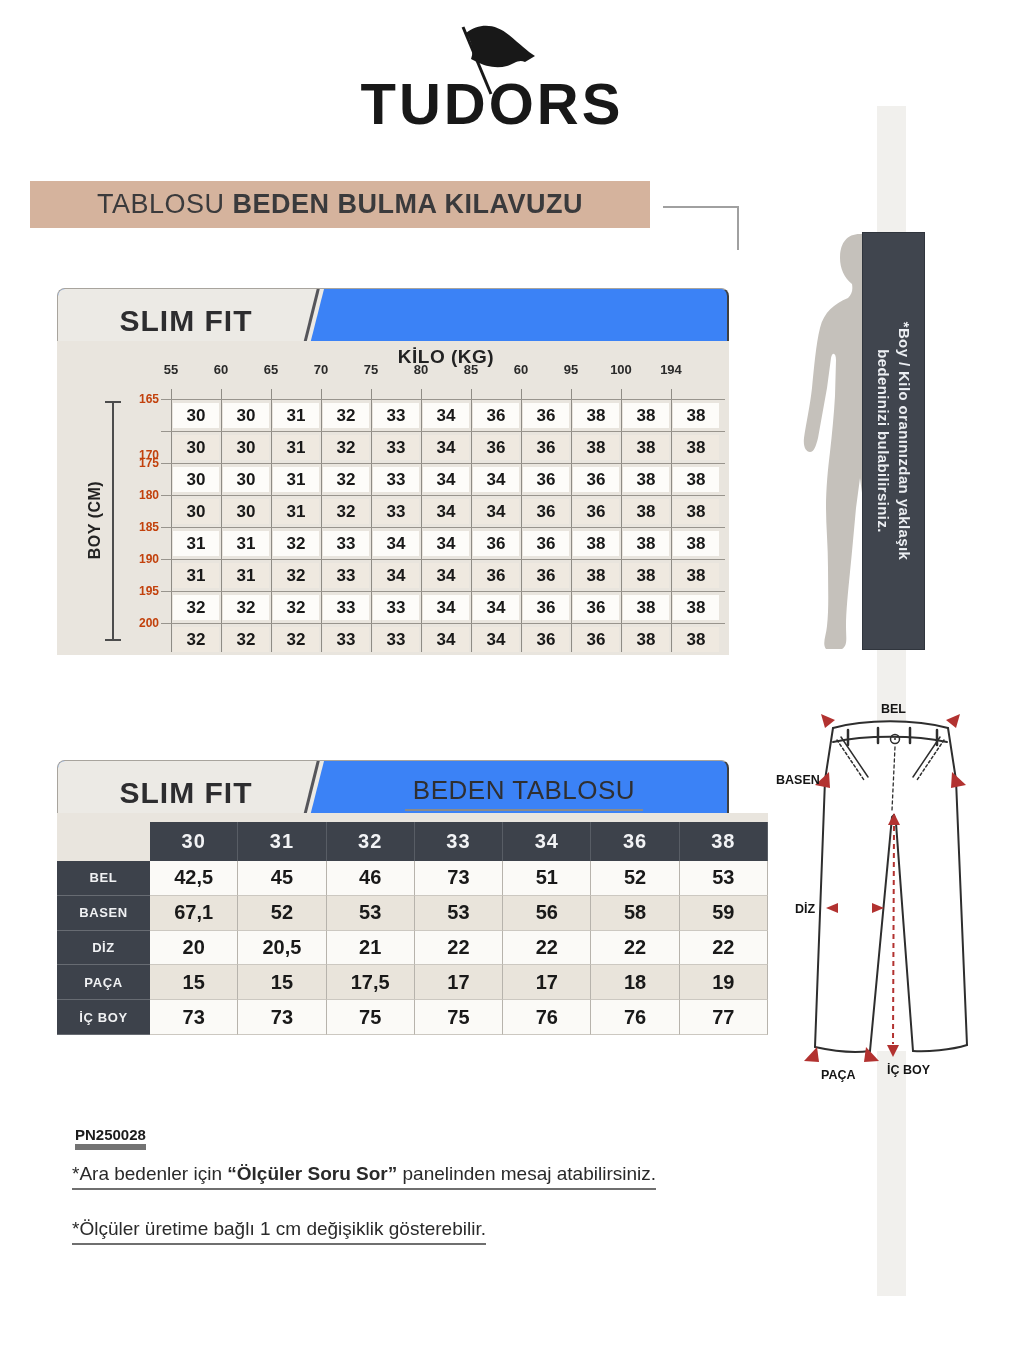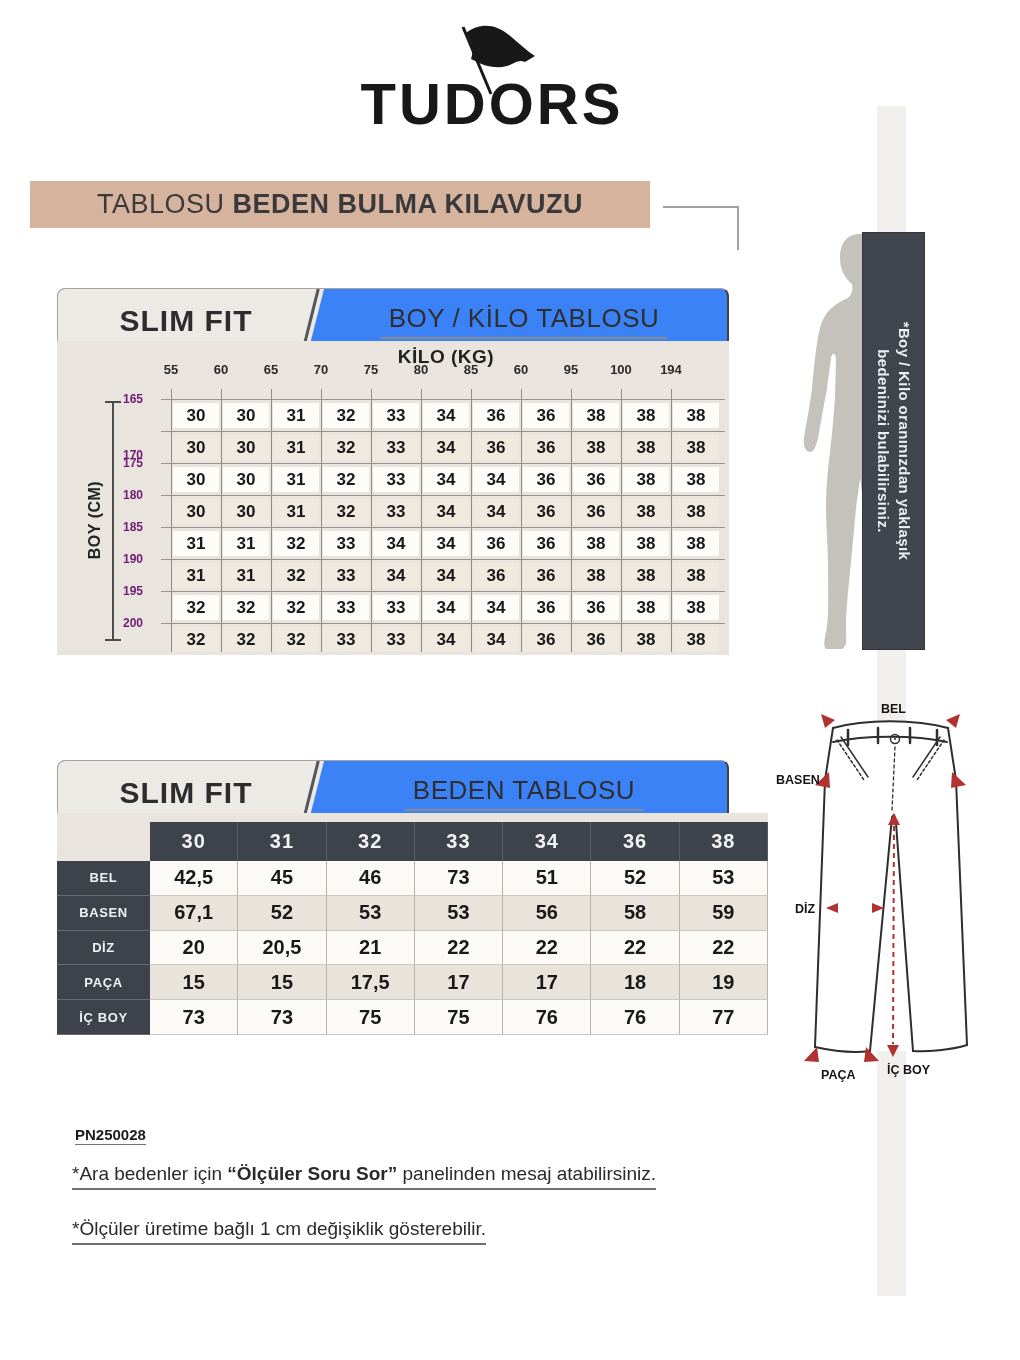--- a/index.html
+++ b/index.html
@@ -50,22 +50,22 @@
   #sec2-header { top:760px; }
 
   
   .sec1-panel { position:absolute; left:57px; top:341px; width:672px; height:314px; background:#e9e5de; }
   .kilo-title { position:absolute; left:189px; top:5px; width:400px; text-align:center;
     font-size:19px; font-weight:bold; color:#222; letter-spacing:.5px; }
   .kg-label { position:absolute; top:21px; width:40px; text-align:center;
     font-size:13px; font-weight:bold; color:#2a2a2a; }
   .grid-vline { position:absolute; top:48px; width:1px; height:263px; background:#8f8c85; }
   .grid-hline { position:absolute; left:104px; width:564px; height:1px; background:#98948d; }
-  .boy-label { position:absolute; left:46px; width:40px; text-align:right;
-    font-size:12px; font-weight:bold; color:#701a75; }
+  .boy-label { position:absolute; left:62px; width:40px; text-align:right;
+    font-size:12px; font-weight:bold; color:#c2410c; }
   .size-cell { position:absolute; width:46px; height:25px; background:#fdfcf9;
     display:flex; align-items:center; justify-content:center;
     font-size:17px; font-weight:bold; color:#191919; }
   .size-cell.alt { background:#efe9e0; }
   .mline-v { position:absolute; left:55px; top:62px; width:2px; height:236px; background:#4c4c4c; }
   .mline-cap { position:absolute; left:48px; width:16px; height:2px; background:#4c4c4c; }
   .boy-axis-label { position:absolute; left:-18px; top:170px; width:112px; text-align:center;
     transform:rotate(-90deg); font-size:16px; font-weight:bold; color:#222; letter-spacing:.5px; }
 
   
@@ -79,21 +79,21 @@
   .bt-rowlabel { background:#3d424b; color:#f0f1f3; display:flex; align-items:center; justify-content:center;
     font-size:13px; font-weight:bold; letter-spacing:.6px; border-bottom:1px solid rgba(255,255,255,.22); }
   .bt-cell { display:flex; align-items:center; justify-content:center;
     font-size:20px; font-weight:bold; color:#191919;
     border-right:1px solid #b7b3ac; border-bottom:1px solid #ccc8c1; }
   .bt-cell.rowA { background:#fbfaf7; }
   .bt-cell.rowB { background:#e9e4db; }
 
   
   .product-code { position:absolute; left:75px; top:1126px; font-size:15px; font-weight:bold; color:#1c1c1c;
-    border-bottom:1px solid #737373; padding-bottom:1px; }
+    border-bottom:6px solid #737373; padding-bottom:1px; }
   .footnote { position:absolute; left:72px; font-size:19px; color:#2a2a2a;
     border-bottom:2px solid #6f6f6f; padding-bottom:3px; white-space:pre; }
   #note1 { top:1163px; }
   #note2 { top:1218px; }
   .footnote b { font-weight:bold; }
 </style>
 </head>
 <body>
 
 <div id="page">
@@ -116,23 +116,20 @@
     <div class="darkbar-text">
       <div>*Boy / Kilo oranınızdan yaklaşık</div>
       <div>bedeninizi bulabilirsiniz.</div>
     </div>
   </div>
 
   <div class="sec-header" id="sec1-header">
     <div class="left-seg"></div>
     <div class="diag"></div>
     <div class="fit-label">SLIM FIT</div>
-    <div class="tab-title">
-        <span>BOY / KİLO TABLOSU</span>
-      </div>
   </div>
 
   <div class="sec1-panel">
     <div class="kilo-title">KİLO (KG)</div>
     <div class="mline-v"></div>
     <div class="mline-cap" style="top:60px"></div>
     <div class="mline-cap" style="top:298px"></div>
     <div class="boy-axis-label">BOY (CM)</div>
   <div class="grid-vline" style="left: 114px;"></div>
       <div class="kg-label" style="left: 94px;">55</div>

